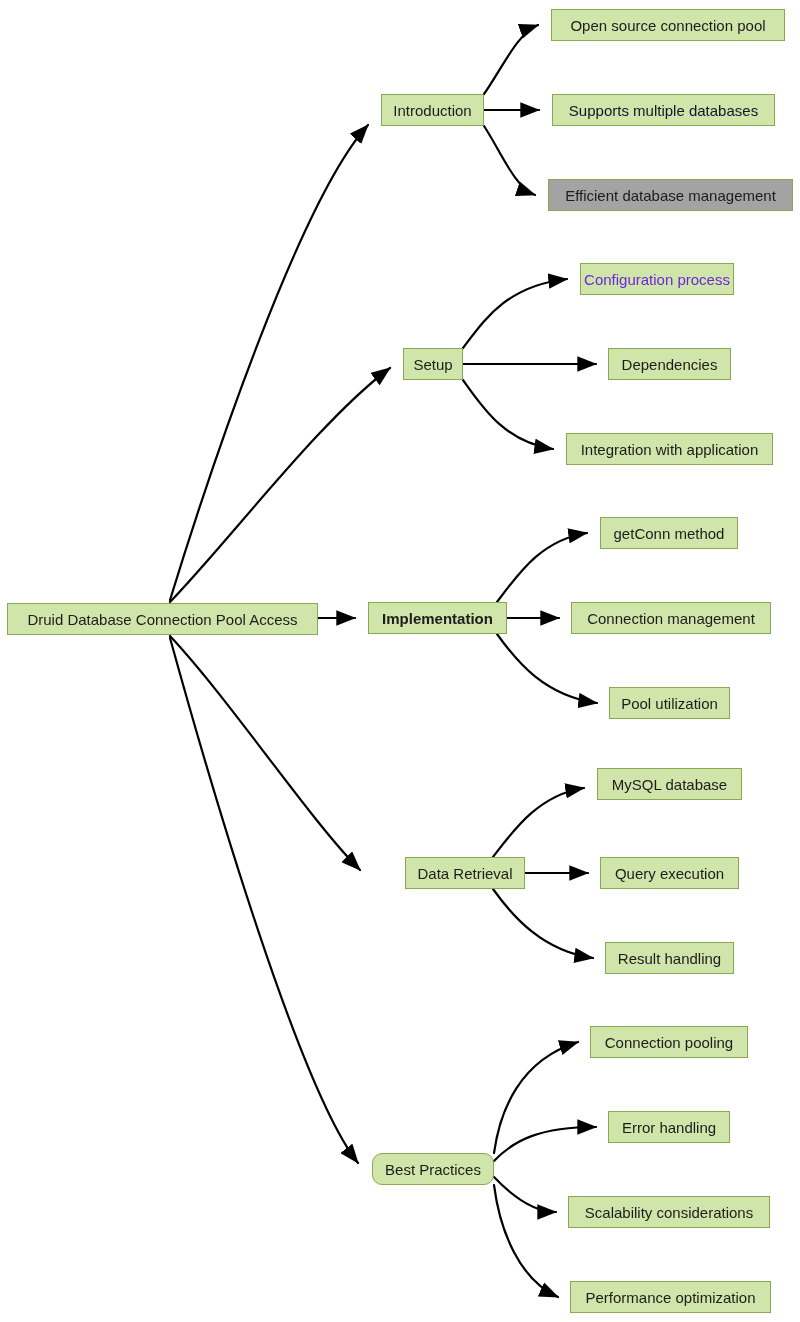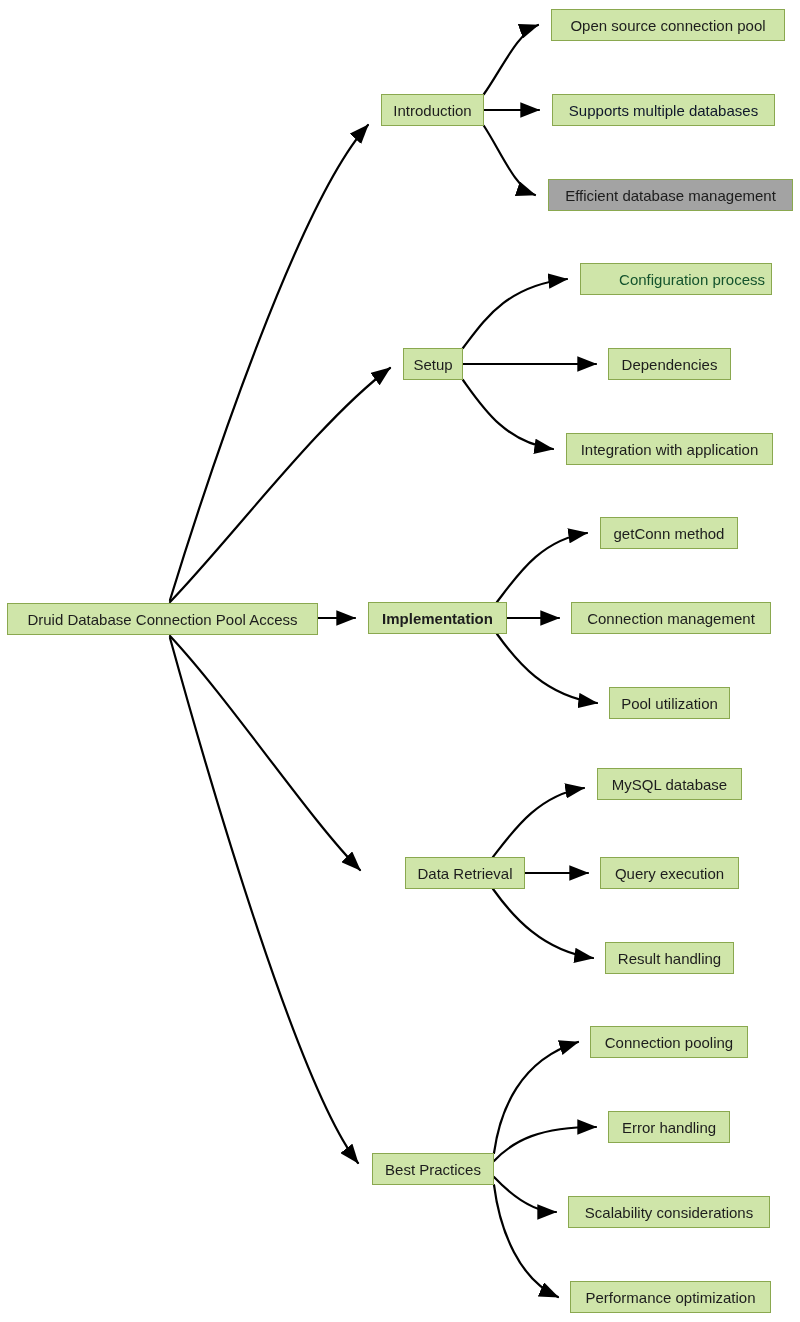--- a/index.html
+++ b/index.html
@@ -92,21 +92,21 @@
       </div>
       <div class="mm-node" style="left: 552px; top: 94px; width: 223px; height: 32px; background: rgb(207, 229, 169); border-color: rgb(138, 168, 79); color: #0f172a;">
         <span class="mm-node-label">Supports multiple databases</span>
       </div>
       <div class="mm-node" style="left: 548px; top: 179px; width: 245px; height: 32px; background: #a3a3a3; border-color: rgb(138, 168, 79); color: rgb(29, 29, 29);">
         <span class="mm-node-label">Efficient database management</span>
       </div>
       <div class="mm-node" style="left: 403px; top: 348px; width: 60px; height: 32px; background: rgb(207, 229, 169); border-color: rgb(138, 168, 79); color: rgb(29, 29, 29);">
         <span class="mm-node-label">Setup</span>
       </div>
-      <div class="mm-node" style="left: 580px; top: 263px; width: 192px; height: 32px; background: rgb(207, 229, 169); border-color: rgb(138, 168, 79); color: #14532d; justify-content: flex-end;">
+      <div class="mm-node" style="left: 580px; top: 263px; width: 154px; height: 32px; background: rgb(207, 229, 169); border-color: rgb(138, 168, 79); color: #6d28d9;">
         <span class="mm-node-label">Configuration process</span>
       </div>
       <div class="mm-node" style="left: 608px; top: 348px; width: 123px; height: 32px; background: rgb(207, 229, 169); border-color: rgb(138, 168, 79); color: rgb(29, 29, 29);">
         <span class="mm-node-label">Dependencies</span>
       </div>
       <div class="mm-node" style="left: 566px; top: 433px; width: 207px; height: 32px; background: rgb(207, 229, 169); border-color: rgb(138, 168, 79); color: rgb(29, 29, 29);">
         <span class="mm-node-label">Integration with application</span>
       </div>
       <div class="mm-node" style="left: 368px; top: 602px; width: 139px; height: 32px; background: rgb(207, 229, 169); border-color: rgb(138, 168, 79); color: rgb(29, 29, 29); font-weight: bold;">
         <span class="mm-node-label">Implementation</span>
@@ -125,21 +125,21 @@
       </div>
       <div class="mm-node" style="left: 597px; top: 768px; width: 145px; height: 32px; background: rgb(207, 229, 169); border-color: rgb(138, 168, 79); color: rgb(29, 29, 29);">
         <span class="mm-node-label">MySQL database</span>
       </div>
       <div class="mm-node" style="left: 600px; top: 857px; width: 139px; height: 32px; background: rgb(207, 229, 169); border-color: rgb(138, 168, 79); color: rgb(29, 29, 29);">
         <span class="mm-node-label">Query execution</span>
       </div>
       <div class="mm-node" style="left: 605px; top: 942px; width: 129px; height: 32px; background: rgb(207, 229, 169); border-color: rgb(138, 168, 79); color: rgb(29, 29, 29); text-align: center;">
         <span class="mm-node-label">Result handling</span>
       </div>
-      <div class="mm-node" style="left: 372px; top: 1153px; width: 122px; height: 32px; background: rgb(207, 229, 169); border-color: rgb(138, 168, 79); color: rgb(29, 29, 29);">
+      <div class="mm-node" style="left: 372px; top: 1153px; width: 122px; height: 32px; background: rgb(207, 229, 169); border-color: rgb(138, 168, 79); color: rgb(29, 29, 29); border-radius: 10px;">
         <span class="mm-node-label">Best Practices</span>
       </div>
       <div class="mm-node" style="left: 590px; top: 1026px; width: 158px; height: 32px; background: rgb(207, 229, 169); border-color: rgb(138, 168, 79); color: rgb(29, 29, 29);">
         <span class="mm-node-label">Connection pooling</span>
       </div>
       <div class="mm-node" style="left: 608px; top: 1111px; width: 122px; height: 32px; background: rgb(207, 229, 169); border-color: rgb(138, 168, 79); color: rgb(29, 29, 29); text-align: right;">
         <span class="mm-node-label">Error handling</span>
       </div>
       <div class="mm-node" style="left: 568px; top: 1196px; width: 202px; height: 32px; background: rgb(207, 229, 169); border-color: rgb(138, 168, 79); color: rgb(29, 29, 29);">
         <span class="mm-node-label">Scalability considerations</span>

